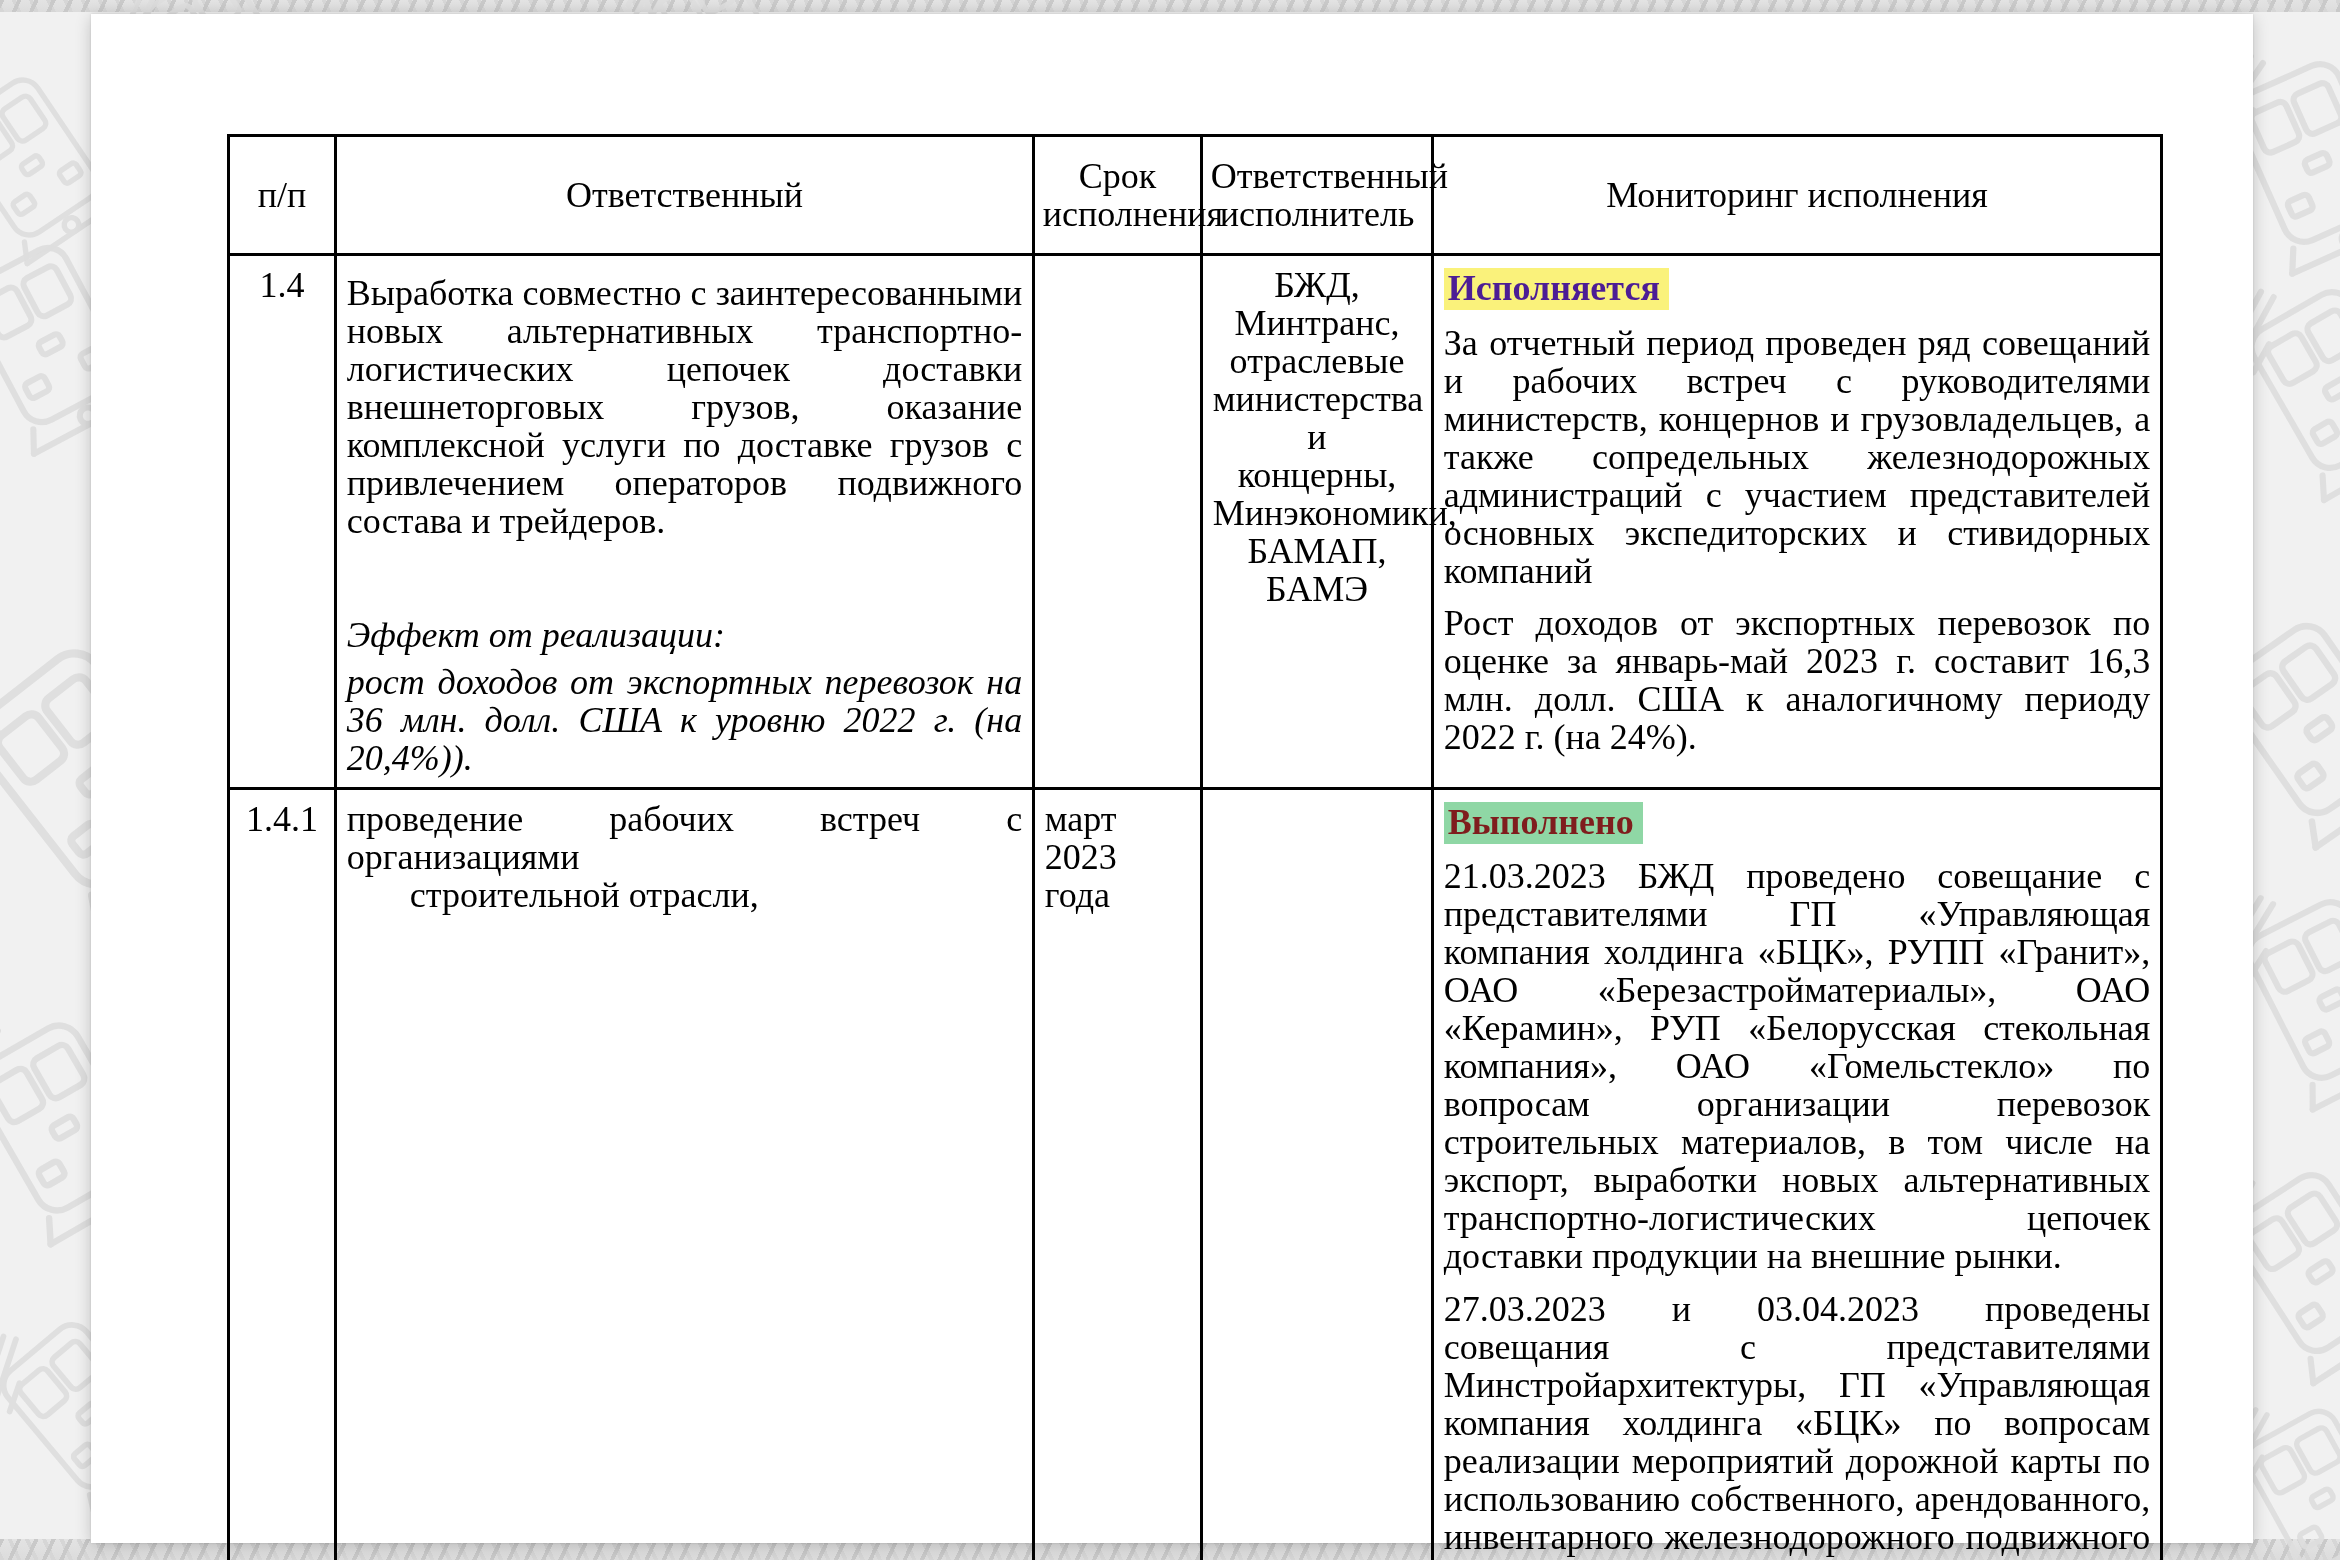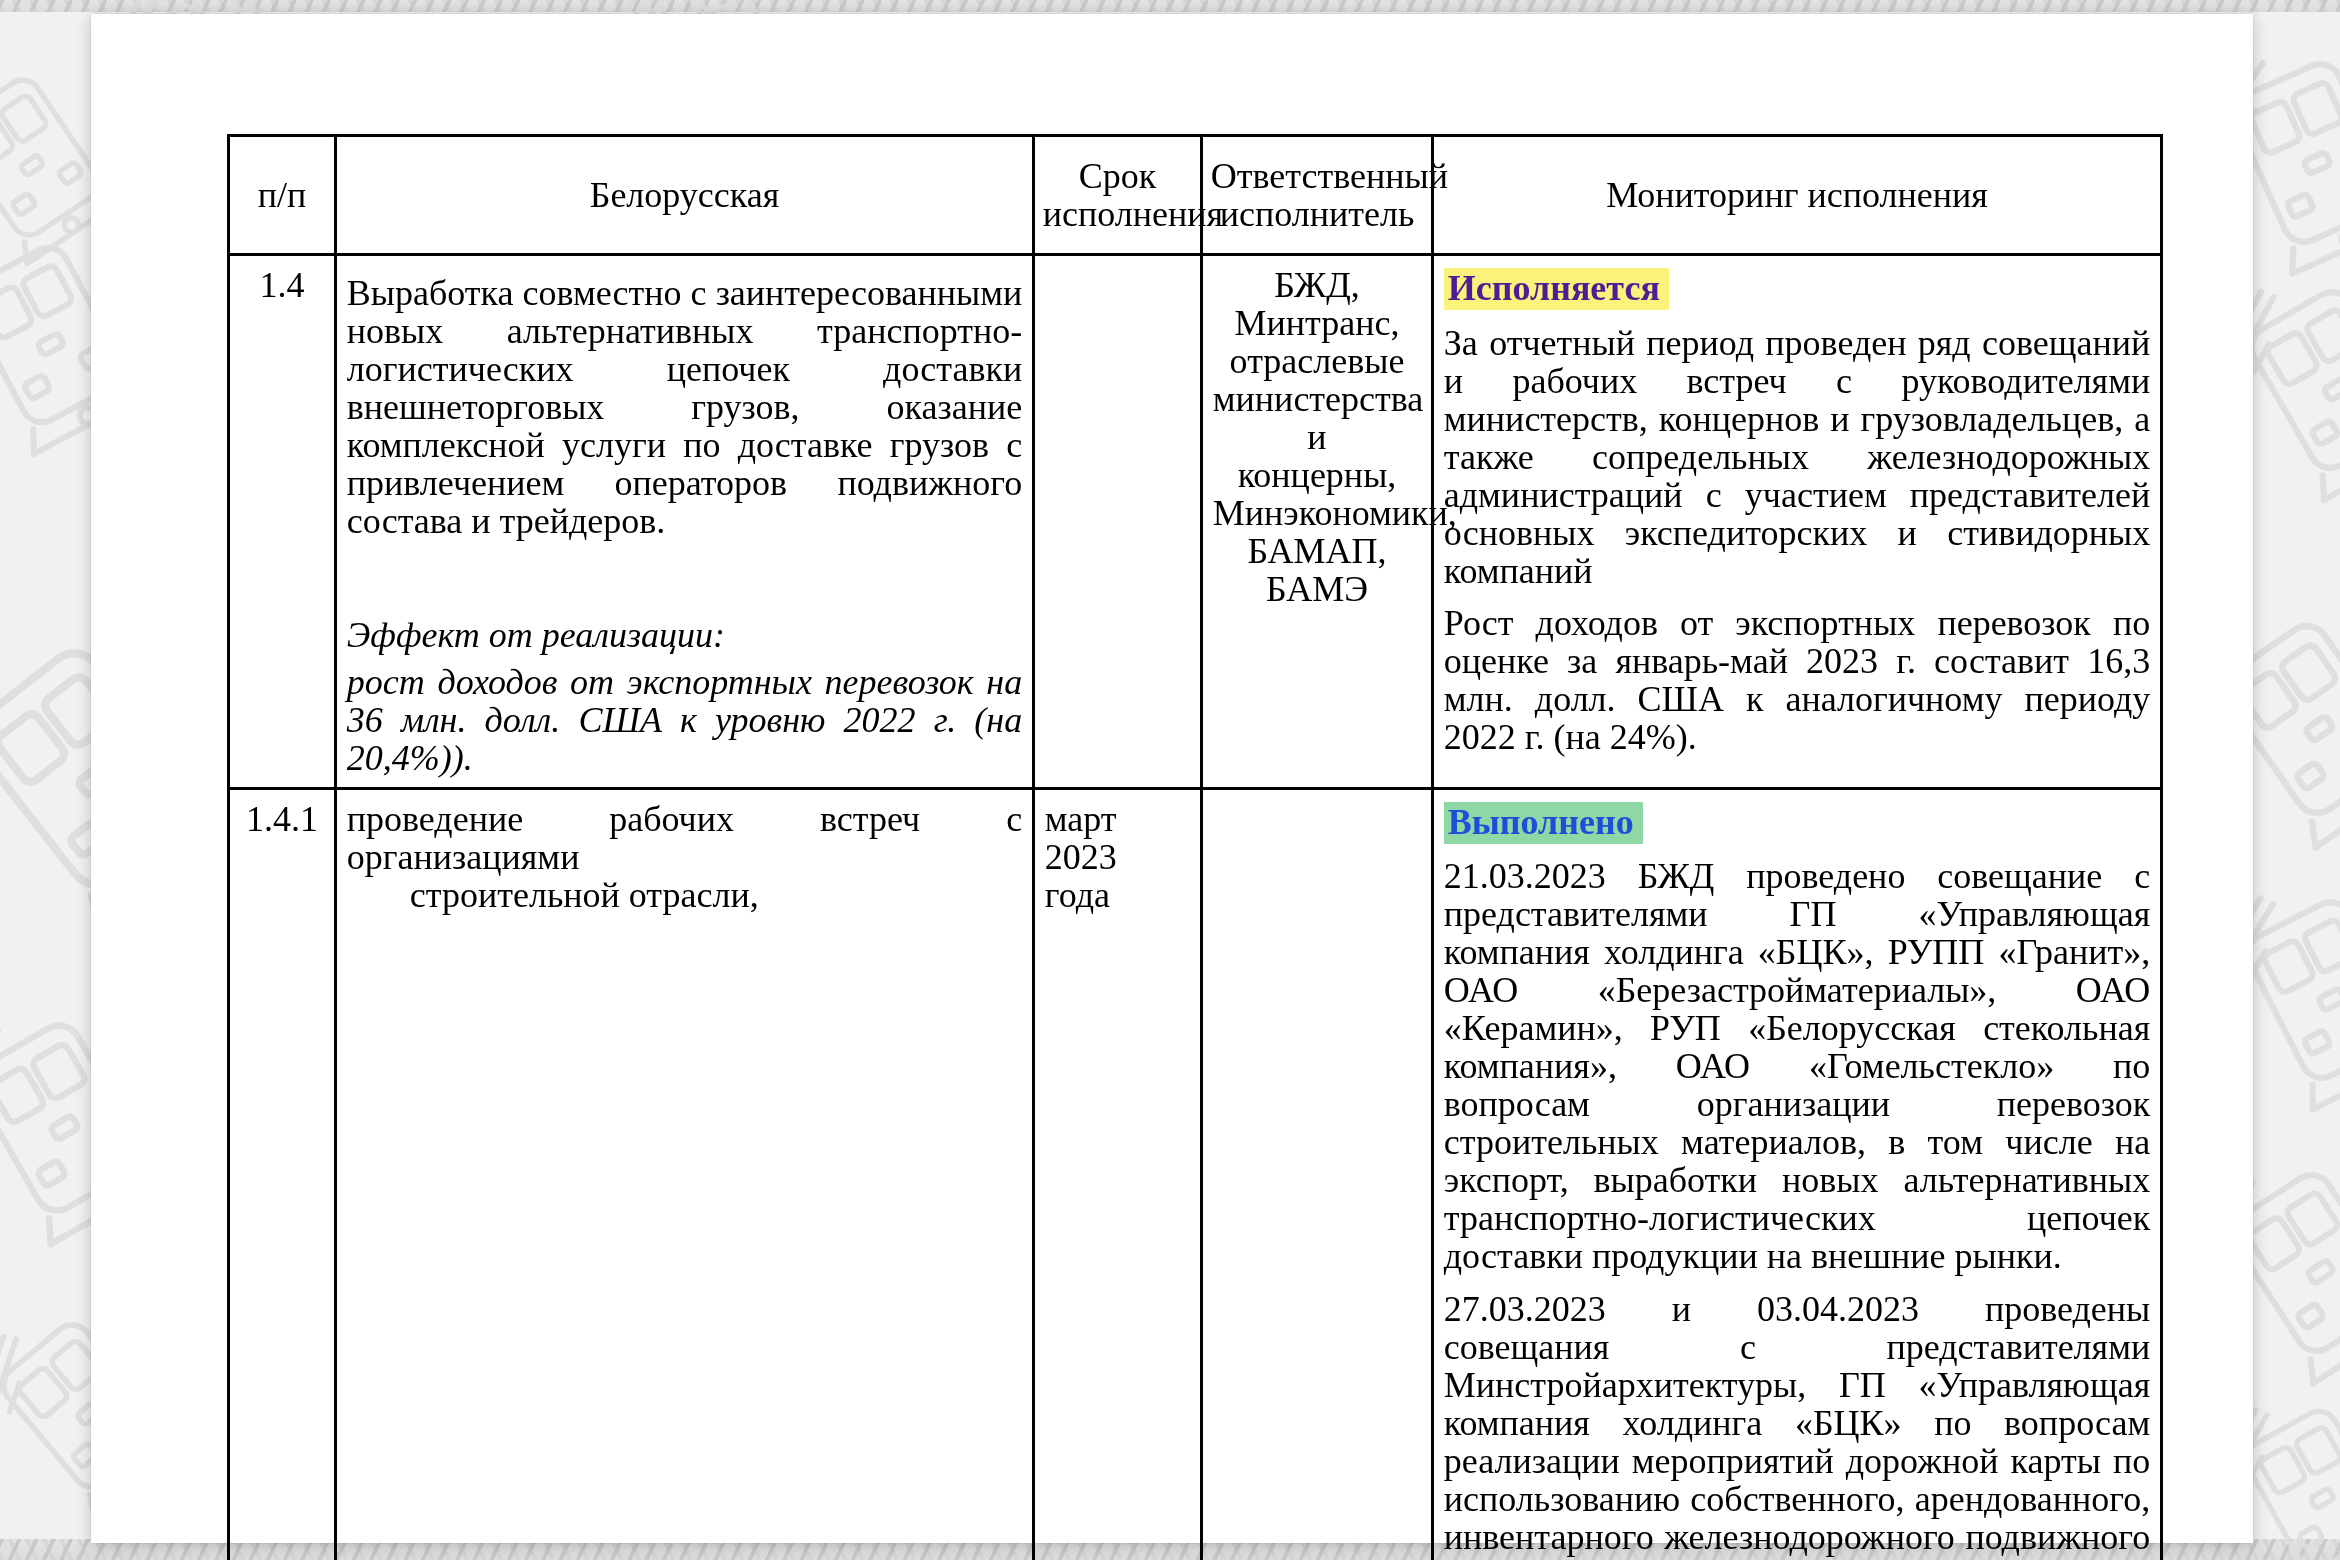--- a/index.html
+++ b/index.html
@@ -64,21 +64,21 @@
   .cell-term { text-align: left; }
   .cell-resp { text-align: center; }
   .cell-mon p { margin: 0 0 14.6px 0; text-align: justify; }
   .cell-mon p:last-child { margin-bottom: 0; }
 
   .status {
     display: inline-block; font-weight: bold;
     padding: 1px 8.8px 2.9px 3.9px; margin: 2px 0 13.7px 0;
   }
   .status-yellow { background: #faf27b; color: #4c1d95; }
-  .status-green  { background: #8fd7a5; color: #1d4ed8; }
+  .status-green  { background: #8fd7a5; color: #7f1d1d; }
 
   .name-line2 { display: block; margin-left: 63px; }
 </style>
 </head>
 <body>
 
 <div class="pattern-layer">
   <svg width="0" height="0" style="position:absolute">
     <defs>
       <symbol id="train" viewBox="0 0 120 170">
@@ -178,21 +178,21 @@
       <col class="c-num">
         <col class="c-name">
         <col class="c-term">
         <col class="c-resp">
         <col class="c-mon">
     </colgroup>
 
     <tbody>
         <tr class="hdr">
       <th>п/п</th>
-      <th>Белорусская</th>
+      <th>Ответственный</th>
       <th>Срок исполнения</th>
       <th>Ответственный исполнитель</th>
       <th>Мониторинг исполнения</th>
     </tr>
 
     <tr class="r1">
       <td class="cell-num">1.4</td>
       <td class="cell-name">
         <div class="flexcol">
           <div>Выработка совместно с заинтересованными новых альтернативных транспортно-логистических цепочек доставки внешнеторговых грузов, оказание комплексной услуги по доставке грузов с привлечением операторов подвижного состава и трейдеров.</div>

